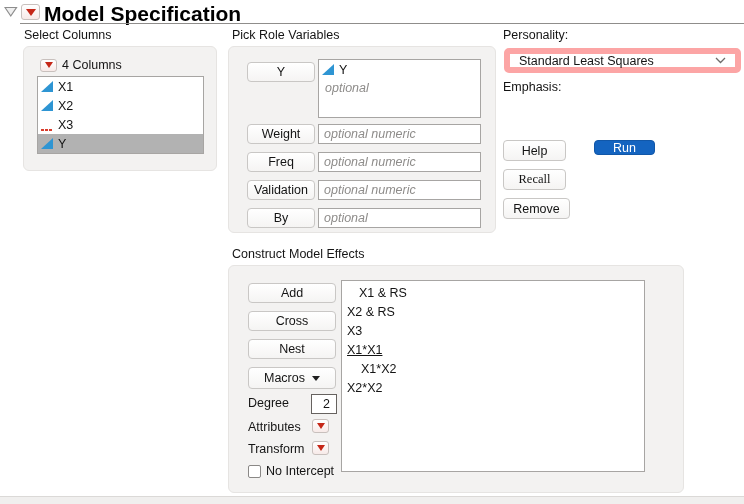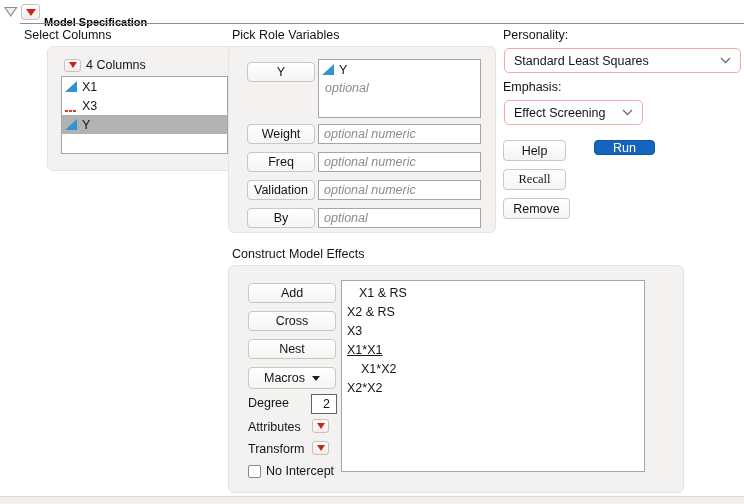--- a/index.html
+++ b/index.html
@@ -4,21 +4,21 @@
 <style>
   * { margin:0; padding:0; box-sizing:border-box; }
   html,body { background:#ffffff; }
   #app {
     position:relative; width:744px; height:504px; background:#fff;
     font-family:"Liberation Sans", sans-serif; font-size:12.5px; color:#141414;
     overflow:hidden;
   }
 
   
-  .title { position:absolute; left:44px; top:16px; font-size:11px; font-weight:bold; color:#000; }
+  .title { position:absolute; left:44px; top:2px; font-size:21px; font-weight:bold; color:#000; }
   .header-underline { position:absolute; left:20px; top:23px; width:724px; border-top:1px solid #8f8d8b; }
   .disclosure { position:absolute; left:4px; top:6px; }
 
   
   .rtri-btn {
     display:flex; align-items:center; justify-content:center;
     background:linear-gradient(#ffffff,#f7eae8);
     border:1px solid #c8c0bd; border-radius:3px; cursor:pointer;
   }
   .rtri-btn.hdr { position:absolute; left:21px; top:4px; width:19px; height:16px; }
@@ -55,21 +55,21 @@
   .btn {
     display:flex; align-items:center; justify-content:center;
     background:linear-gradient(#ffffff,#f5f4f3);
     border:1px solid #c9c7c5; border-radius:4px;
     font-size:12.5px; color:#141414; cursor:pointer; white-space:nowrap;
   }
   .btn-run { background:#1464c0; border-color:#1157a8; color:#fff; }
 
   
   .dropdown {
-    position:absolute; background:#fff; border:1px solid #fca5a5; border-radius:5px;
+    position:absolute; background:#fff; border:6px solid #fca5a5; border-radius:5px;
     display:flex; align-items:center; justify-content:space-between;
     padding:0 9px; cursor:pointer;
   }
 
   
   .checkbox { display:inline-block; width:13px; height:13px; background:#fff; border:1px solid #8a8886; border-radius:2px; cursor:pointer; flex:0 0 13px; }
 
   
   .role-row { position:absolute; left:18px; display:flex; gap:3px; align-items:center; }
   .role-row .btn { width:68px; height:20px; }
@@ -102,34 +102,38 @@
         <polygon points="1,1.5 12.5,1.5 6.75,10" fill="#efefef" stroke="#8d8d8d" stroke-width="1.2"></polygon>
       </svg>
   </span>
   <span class="rtri-btn hdr">
       <span class="rtri"></span>
     </span>
   <div class="title">Model Specification</div>
   <div class="header-underline"></div>
 
   <div class="section-label" style="left:24px; top:28px;">Select Columns</div>
-  <div class="panel" style="left:23px; top:46px; width:194px; height:125px;margin-left:24px;">
+  <div class="panel" style="left:23px; top:46px; width:194px; height:125px;">
     <div style="position:absolute; left:16px; top:11px; display:flex; align-items:center; gap:5px;">
       <span class="rtri-btn" style="width:17px; height:13px;">
           <span class="rtri sm"></span>
         </span>
       <span>4 Columns</span>
     </div>
     <div class="listbox" style="left:13px; top:29px; width:167px; height:78px;">
 
         <div class="lrow">
           <span class="col-icon icon-continuous"></span>
           <span>X1</span>
         </div>
 
+        <div class="lrow">
+          <span class="col-icon icon-continuous"></span>
+          <span>X2</span>
+        </div>
 
         <div class="lrow">
           <span class="col-icon icon-nominal"></span>
           <span>X3</span>
         </div>
 
         <div class="lrow selected">
           <span class="col-icon icon-continuous"></span>
           <span>Y</span>
         </div>
@@ -174,26 +178,20 @@
 
   <div class="section-label" style="left:503px; top:28px;">Personality:</div>
   <div class="dropdown" style="left:504px; top:48px; width:237px; height:25px;">
     <span>Standard Least Squares</span>
     <svg width="11" height="7" viewBox="0 0 11 7">
         <polyline points="1,1 5.5,5.5 10,1" fill="none" stroke="#6d6b69" stroke-width="1.3"></polyline>
       </svg>
   </div>
 
   <div class="section-label" style="left:503px; top:80px;">Emphasis:</div>
-  <div class="dropdown" style="left:504px; top:100px; width:139px; height:25px;">
-    <span>Effect Screening</span>
-    <svg width="11" height="7" viewBox="0 0 11 7">
-        <polyline points="1,1 5.5,5.5 10,1" fill="none" stroke="#6d6b69" stroke-width="1.3"></polyline>
-      </svg>
-  </div>
 
   <div class="btn" style="position:absolute; left:503px; top:140px; width:63px; height:21px;">Help</div>
   <div class="btn btn-run" style="position:absolute; left:594px; top:140px; width:61px; height:15px;">Run</div>
   <div class="btn" style="position:absolute; left:503px; top:169px; width:63px; height:21px;font-family:Liberation Serif, serif;">Recall</div>
   <div class="btn" style="position:absolute; left:503px; top:198px; width:67px; height:21px;">Remove</div>
 
   <div class="section-label" style="left:232px; top:247px;">Construct Model Effects</div>
   <div class="panel" style="left:228px; top:265px; width:456px; height:228px;">
     <div class="btn fx-btn" style="top:17px;">Add</div>
     <div class="btn fx-btn" style="top:45px;">Cross</div>

